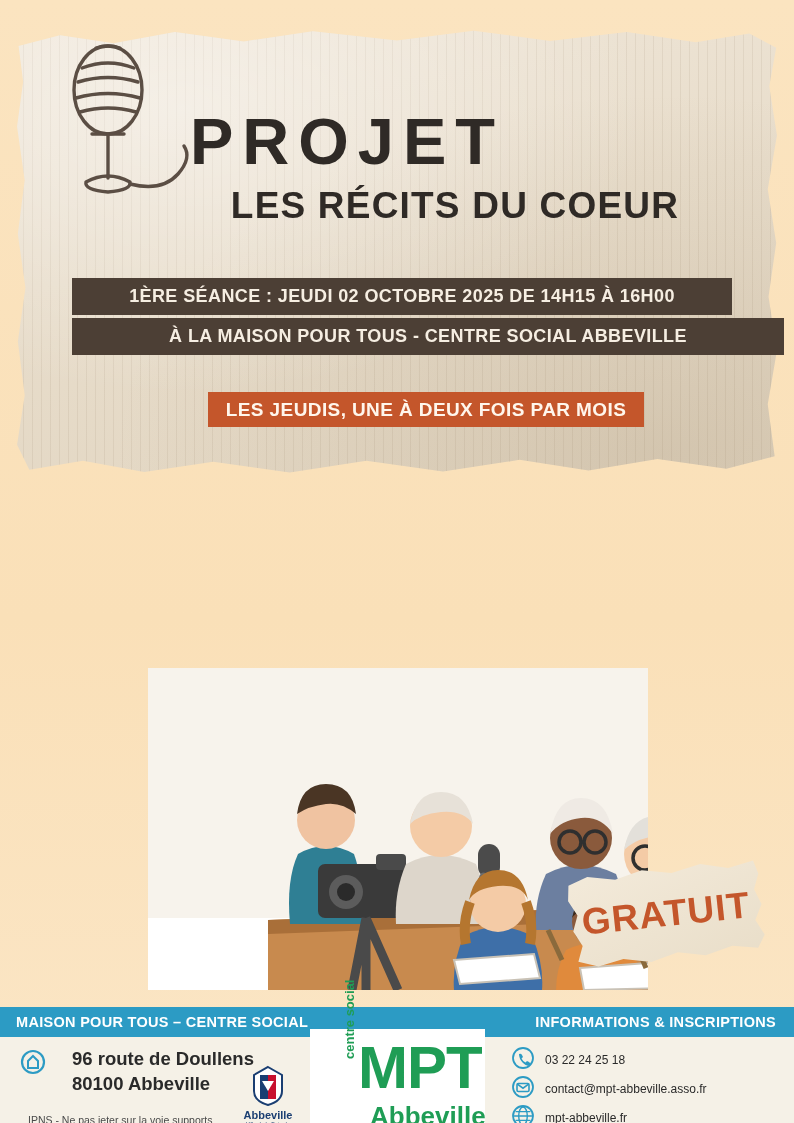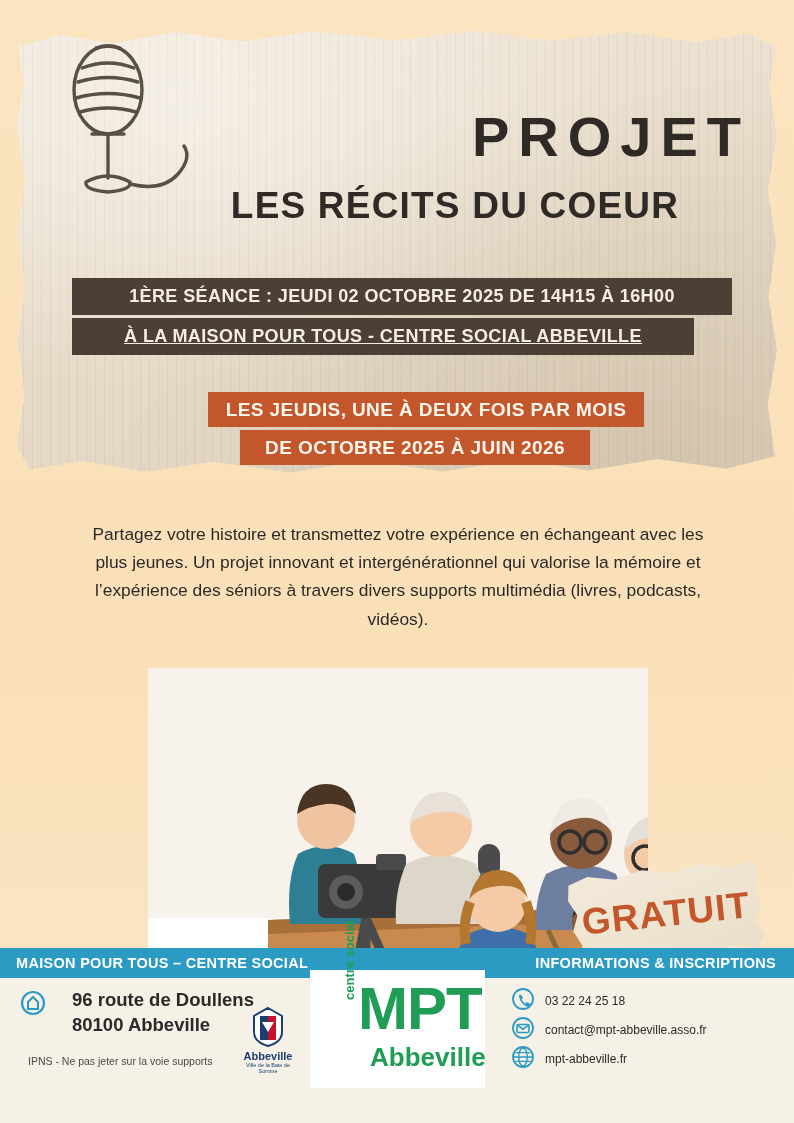--- a/index.html
+++ b/index.html
@@ -39,41 +39,41 @@
                 radial-gradient(ellipse at 85% 95%, rgba(140,115,80,0.18) 0%, rgba(0,0,0,0) 60%);
     pointer-events: none;
   }
 
   
   .mic { position: absolute; left: 52px; top: 42px; width: 150px; height: 190px; }
 
   
   .title-main {
     position: absolute; left: 190px; top: 104px; width: 560px;
-    font-size: 56px; font-weight: 700; letter-spacing: 9px;
-    color: #2F2A26; text-align: right;
+    font-size: 65px; font-weight: 700; letter-spacing: 9px;
+    color: #2F2A26; text-align: left;
     font-family: "Liberation Sans", sans-serif;
   }
   .title-sub {
     position: absolute; left: 150px; top: 185px; width: 610px;
     font-size: 37px; font-weight: 700; letter-spacing: 1.2px;
     color: #2F2A26; text-align: center;
   }
 
   
   .bar-dark {
     position: absolute;
     background: #4C3F35;
     color: #F6EEE2;
     font-size: 18px; font-weight: 700; letter-spacing: .4px;
     display: flex; align-items: center; justify-content: center;
     padding: 0 14px;
   }
   .bar1 { left: 72px; top: 278px; width: 660px; height: 37px; }
-  .bar2 { left: 72px; top: 318px; width: 622px; height: 37px; text-decoration: underline; }
+  .bar2 { left: 72px; top: 318px; width: 712px; height: 37px; }
 
   
   .bar-orange {
     position: absolute;
     background: #C4562B;
     color: #FFF6EC;
     font-size: 19px; font-weight: 700; letter-spacing: .4px;
     display: flex; align-items: center; justify-content: center;
   }
   .bar3 { left: 208px; top: 392px; width: 436px; height: 35px; }
@@ -106,21 +106,21 @@
                        82% 90%, 68% 97%, 54% 91%, 40% 98%, 26% 92%, 13% 97%, 3% 90%,
                        6% 74%, 2% 58%, 5% 42%, 1% 26%);
     display: flex; align-items: center; justify-content: center;
   }
   .gratuit span {
     font-size: 37px; font-weight: 700; color: #C4562B; letter-spacing: 1px;
   }
 
   
   .footer {
-    position: absolute; left: 0; bottom: 0; width: 794px; height: 175px;
+    position: absolute; left: 0; bottom: 0; width: 794px; height: 116px;
     background: #F5F1E7;
   }
   .footer-band {
     position: absolute; left: 0; top: 0; width: 794px; height: 30px;
     background: #2C9BC4;
   }
   .band-left {
     position: absolute; left: 16px; top: 0; height: 30px;
     display: flex; align-items: center;
     color: #FFFFFF; font-size: 14.5px; font-weight: 700; letter-spacing: .3px;
@@ -199,23 +199,21 @@
     </svg>
   </div>
 
   <div class="title-main">PROJET</div>
   <div class="title-sub">LES RÉCITS DU COEUR</div>
 
   <div class="bar-dark bar1">1ÈRE SÉANCE : JEUDI 02 OCTOBRE 2025 DE 14H15 À 16H00</div>
   <div class="bar-dark bar2">À LA MAISON POUR TOUS - CENTRE SOCIAL ABBEVILLE</div>
 
   <div class="bar-orange bar3">LES JEUDIS, UNE À DEUX FOIS PAR MOIS</div>
-  <div class="bar-orange bar4">DE OCTOBRE 2025 À JUIN 2026</div>
-
-  <div class="desc">Partagez votre histoire et transmettez votre expérience en échangeant avec les plus jeunes. Un projet innovant et intergénérationnel qui valorise la mémoire et l’expérience des séniors à travers divers supports multimédia (livres, podcasts, vidéos).</div>
+
 
   <div class="illu">
     <svg width="500" height="322" viewBox="0 0 500 322">
       <rect width="500" height="322" fill="#FFFFFF"></rect>
 
       <rect x="0" y="0" width="500" height="250" fill="#F7F3EC"></rect>
 
       <path d="M120 252 L500 238 L500 322 L120 322 Z" fill="#C88A4E"></path>
       <path d="M120 252 L500 238 L500 252 L120 266 Z" fill="#A96F39"></path>
 

